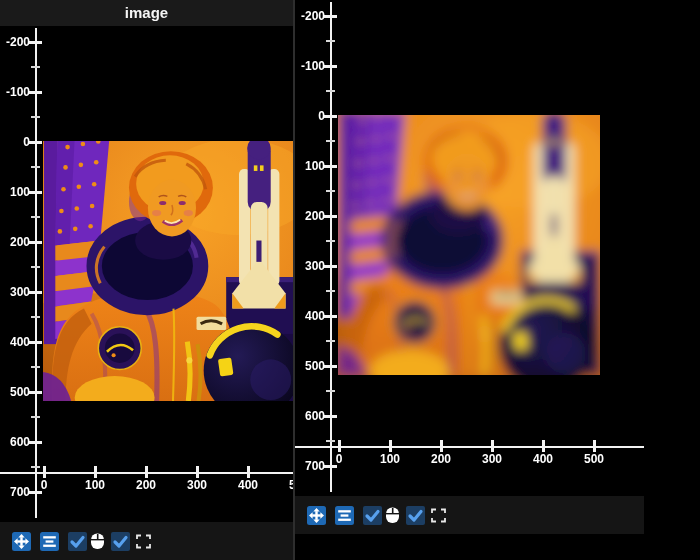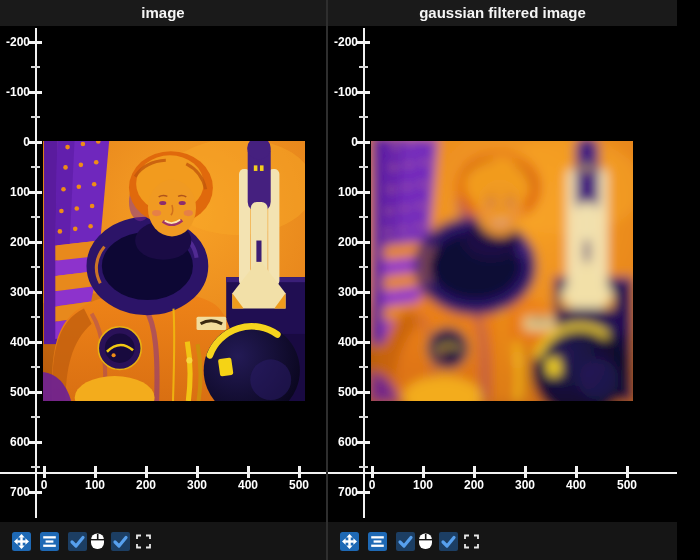--- a/index.html
+++ b/index.html
@@ -1,18 +1,18 @@
 <!DOCTYPE html>
 <html><head>
 <meta charset="utf-8">
 <style>
   html,body{margin:0;padding:0;background:#000;}
   #app{width:700px;height:560px;background:#000;display:flex;overflow:hidden;
        font-family:"Liberation Sans",sans-serif;position:relative;}
-  .panel{width:326px;height:560px;display:flex;flex-direction:column;position:relative;}
+  .panel{width:293px;height:560px;display:flex;flex-direction:column;position:relative;}
   .divider{width:2px;height:560px;background:#2e2e2e;}
   .titlebar{height:26px;line-height:26px;background:#1a1a1a;color:#f5f5f5;
             font-size:15px;font-weight:bold;text-align:center;flex:0 0 26px;}
   .plot{position:relative;height:496px;flex:0 0 496px;background:#000;overflow:hidden;}
   .photo{position:absolute;left:43px;top:115px;width:262px;height:260px;}
   .yaxis-line{position:absolute;left:35px;top:2px;width:2px;height:490px;background:#f2f2f2;}
   .xaxis-line{position:absolute;left:0;top:446px;width:100%;height:2px;background:#f2f2f2;}
   .ytick{position:absolute;left:29px;width:13px;height:3px;background:#f2f2f2;}
   .ytick-minor{position:absolute;left:31px;width:9px;height:2px;background:#d8d8d8;}
   .ylab{position:absolute;left:0;width:30px;height:16px;line-height:16px;color:#fff;
@@ -263,21 +263,20 @@
           <svg viewBox="0 0 19 19">
             <use href="#i-fullscreen"></use>
           </svg>
         </button>
     </div>
   </div>
 
   <div class="divider"></div>
 
   <div class="panel" style="width:349px">
-    <div class="titlebar">gaussian filtered image</div>
     <div class="plot">
       <svg class="photo" viewBox="0 0 512 512" preserveAspectRatio="none">
           <g filter="url(#gblur)">
             <use href="#astro"></use>
           </g>
         </svg>
       <div class="yaxis-line"></div>
       <div class="xaxis-line"></div>
     <div class="ytick" style="top: 15px;"></div>
         <div class="ylab" style="top: 8px;">-200</div>

